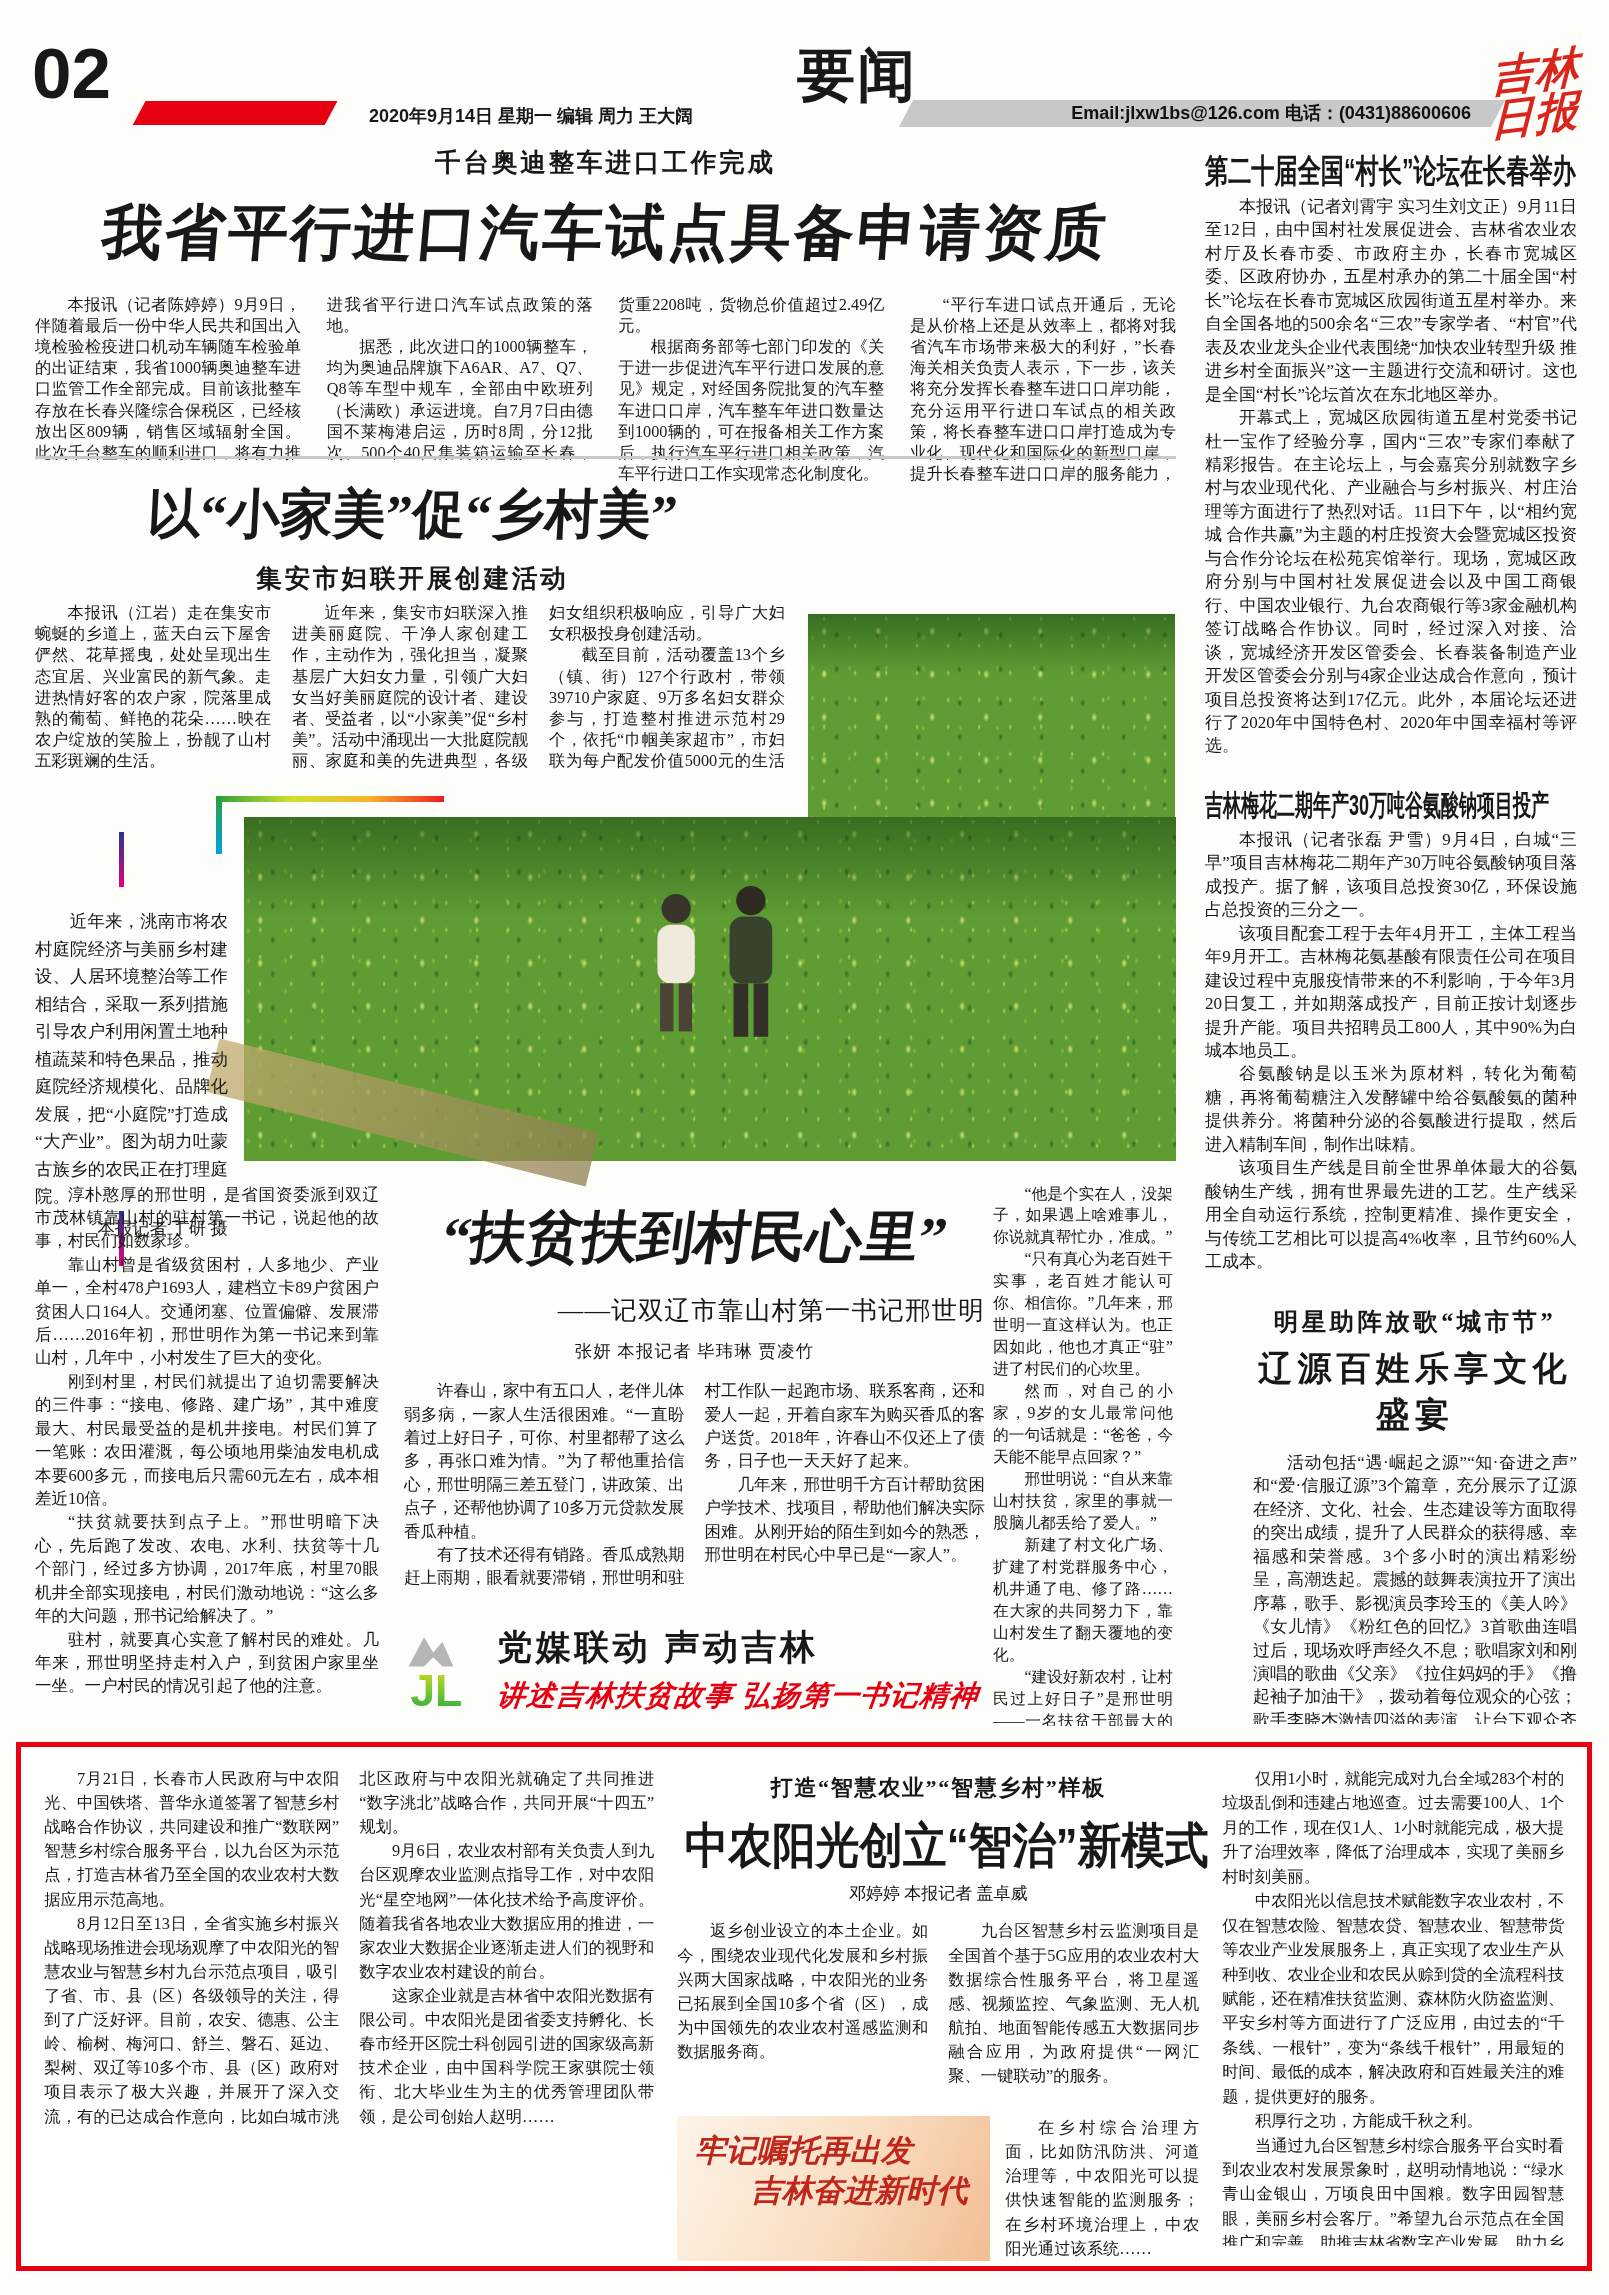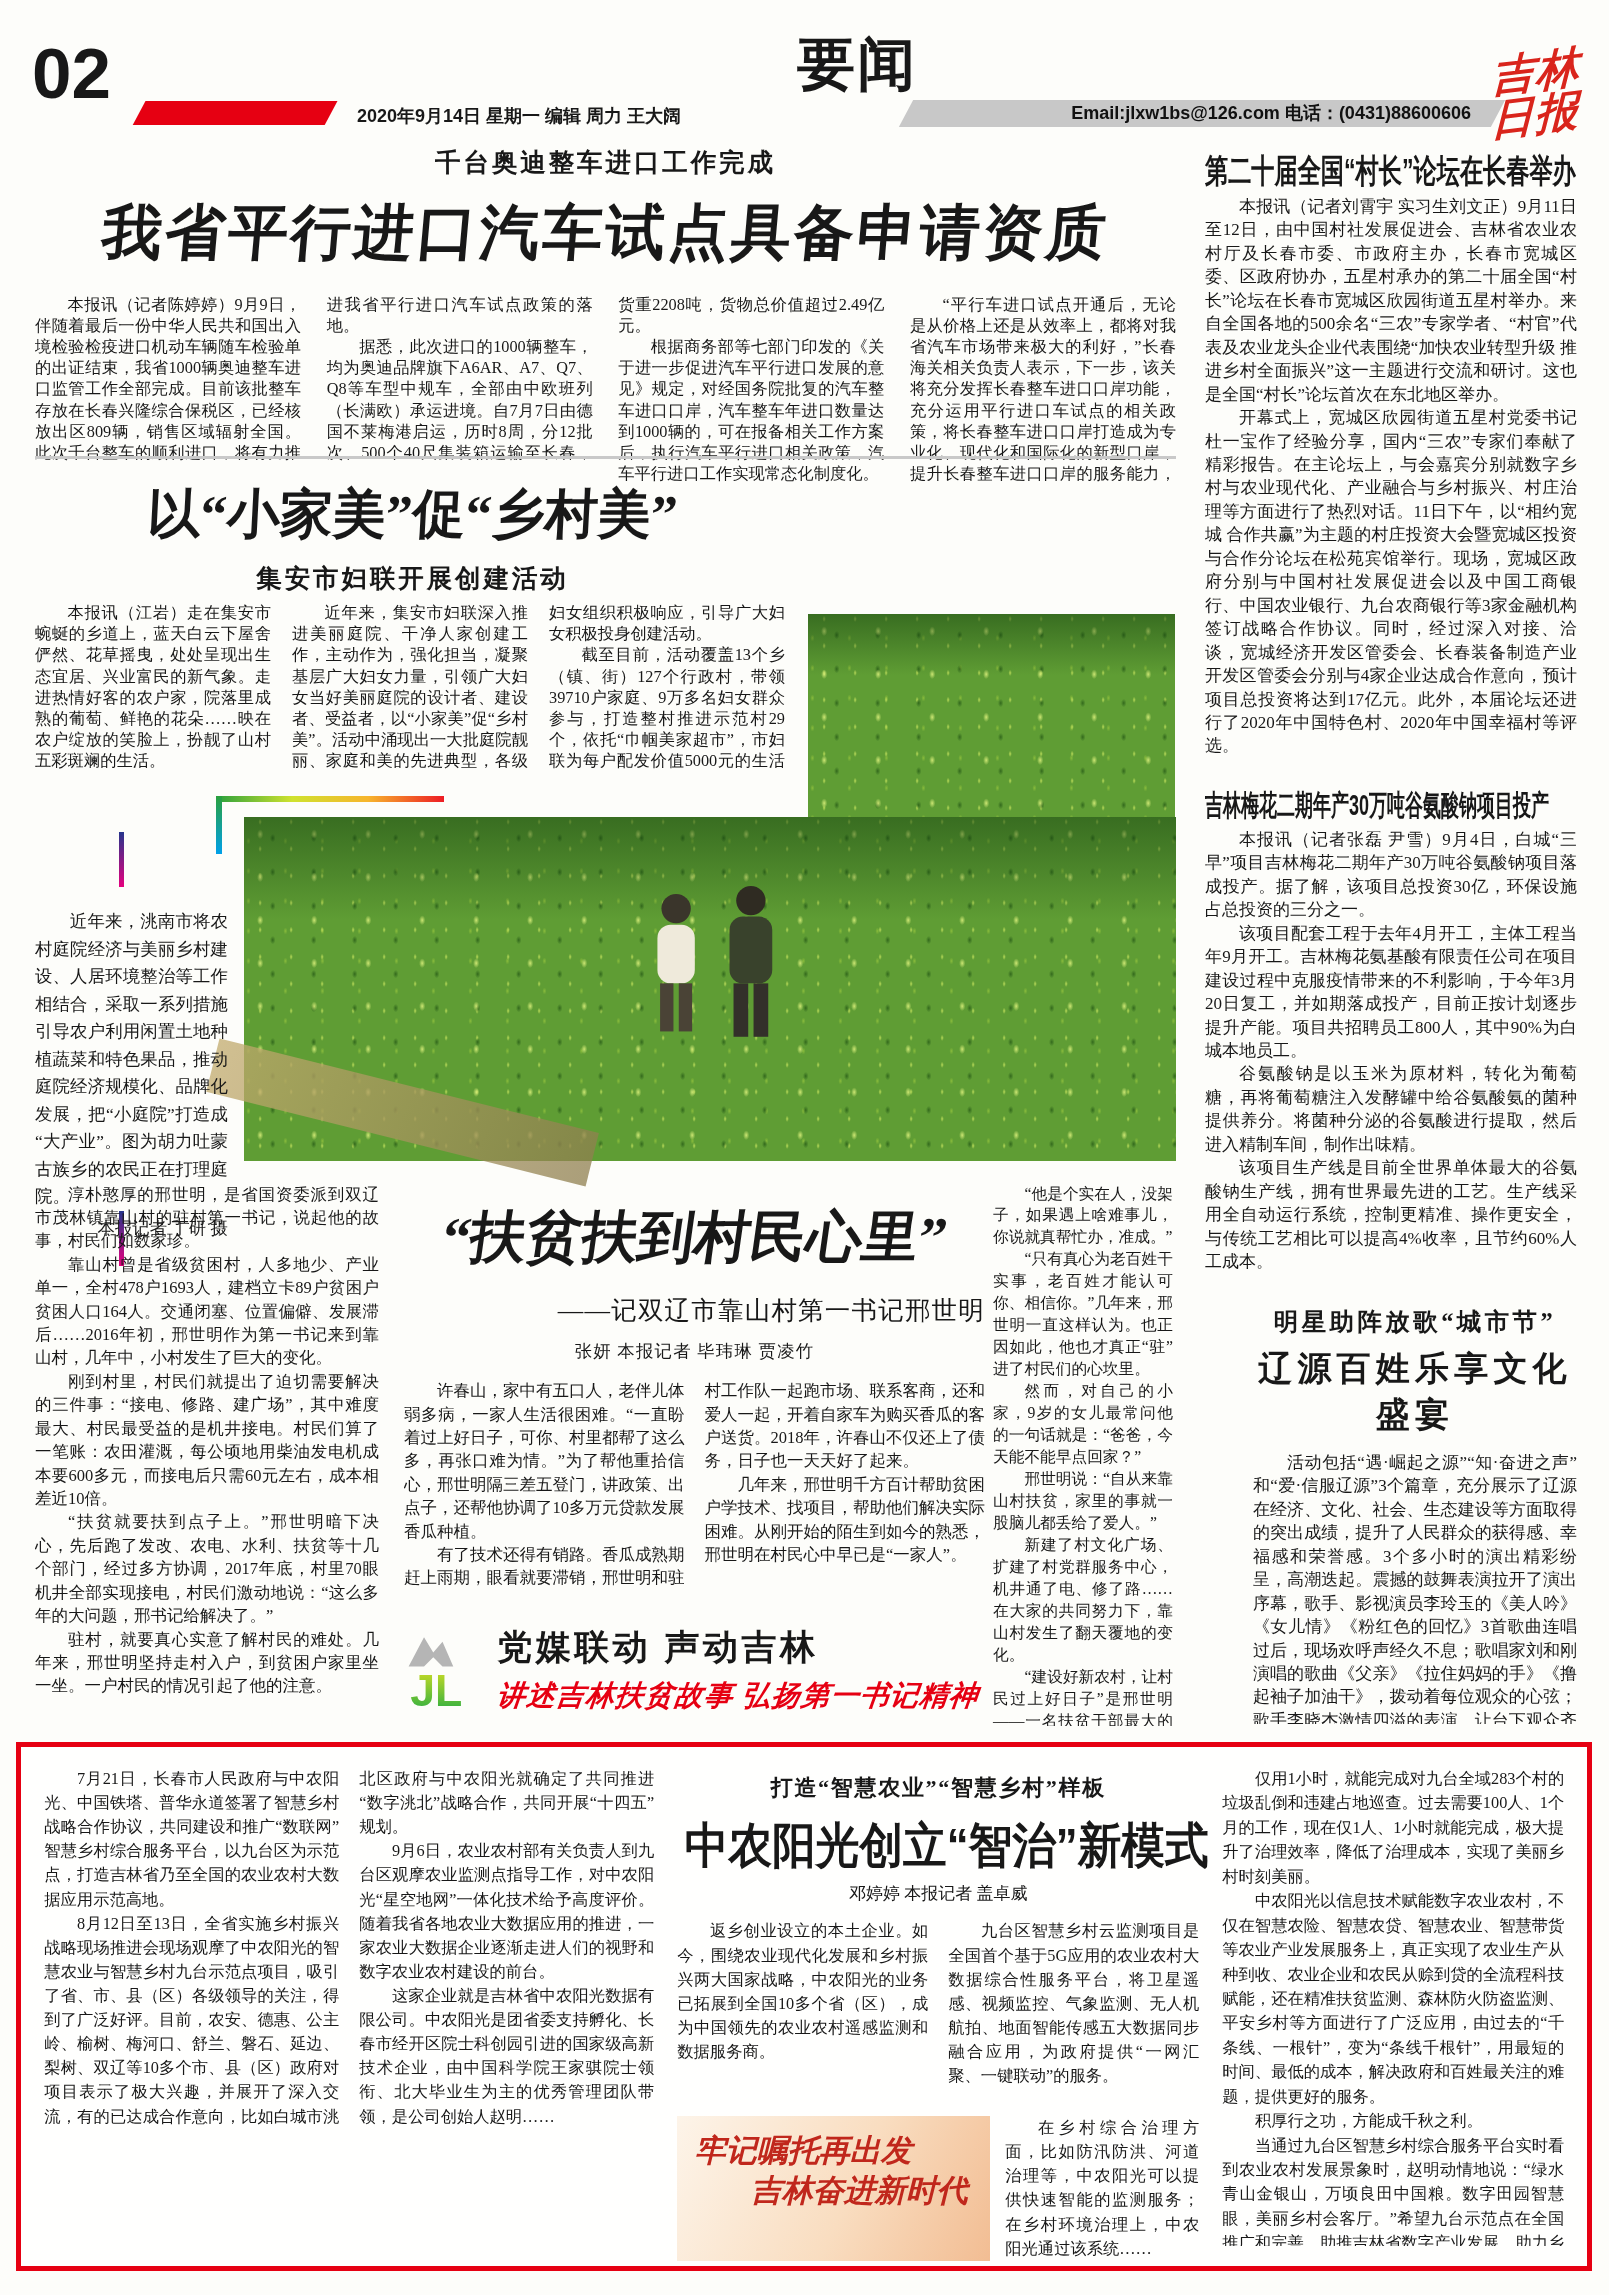--- a/index.html
+++ b/index.html
@@ -7,21 +7,21 @@
         font-family:"Liberation Serif","DejaVu Serif",serif;color:#181818;}
   .abs{position:absolute;}
   .jtext{text-align:justify;}
   .jtext p{margin:0;text-indent:2em;}
   
   .pageno{font-family:"Liberation Sans","DejaVu Sans",sans-serif;font-weight:900;font-size:71px;line-height:1;}
   .red-bar{background:#e60012;transform:skewX(-28deg);}
   .gray-bar{background:#c8c8c8;transform:skewX(-28deg);}
   .gray-bar span{display:block;transform:skewX(28deg);font-family:"Liberation Sans","DejaVu Sans",sans-serif;
                  font-weight:700;font-size:18px;line-height:27px;text-align:right;padding-right:27px;color:#111;}
-  .dateline{font-family:"Liberation Sans","DejaVu Sans",sans-serif;font-weight:700;font-size:18px;}
+  .dateline{font-family:"Liberation Sans","DejaVu Sans",sans-serif;font-weight:700;font-size:18px;margin-left:12px;}
   .sec-title{font-weight:900;font-size:58px;line-height:1;letter-spacing:2.3px;}
   .masthead{color:#d9251c;font-weight:900;font-style:italic;font-size:43px;line-height:1;
             transform:rotate(-7deg) skewX(-8deg);letter-spacing:1.2px;}
   
   .kicker{font-weight:700;font-size:25.5px;letter-spacing:2.9px;text-align:center;}
   .main-head{font-family:"Liberation Sans","DejaVu Sans",sans-serif;font-weight:900;font-size:60px;
              letter-spacing:2.9px;text-align:center;transform:skewX(-5deg);white-space:nowrap;}
   .rail-head{font-family:"Liberation Sans","DejaVu Sans",sans-serif;font-weight:900;white-space:nowrap;
              transform-origin:left top;}
   .serif-head{font-weight:900;text-align:center;}
@@ -69,21 +69,21 @@
 </head>
 <body>
 
 <div class="page">
 
   <div class="abs" style="left:32px;top:38px;">
     <div class="pageno">02</div>
   </div>
   <div class="abs red-bar" style="left:139px;top:101px;width:192px;height:24.4px;"></div>
   <div class="abs dateline" style="left:357px;top:104px;">2020年9月14日 星期一 编辑 周力 王大阔</div>
-  <div class="abs sec-title" style="left:797px;top:36px;">要闻</div>
+  <div class="abs sec-title" style="left:797px;top:47px;">要闻</div>
   <div class="abs gray-bar" style="left:906px;top:100px;width:592px;height:27px;">
     <span>Email:jlxw1bs@126.com  电话：(0431)88600606</span>
   </div>
   <div class="abs masthead" style="left:1491px;top:49px;width:116px;">吉林日报</div>
 
   <div class="abs" style="left:35px;top:145px;width:1141px;">
     <div class="kicker">千台奥迪整车进口工作完成</div>
     <div class="main-head" style="margin-top:12.8px;">我省平行进口汽车试点具备申请资质</div>
     <div class="jtext body-28 cols-4" style="margin-top:20px;height:204px;overflow:hidden;">
       <p>本报讯（记者陈婷婷）9月9日，伴随着最后一份中华人民共和国出入境检验检疫进口机动车辆随车检验单的出证结束，我省1000辆奥迪整车进口监管工作全部完成。目前该批整车存放在长春兴隆综合保税区，已经核放出区809辆，销售区域辐射全国。此次千台整车的顺利进口，将有力推进我省平行进口汽车试点政策的落地。</p>

